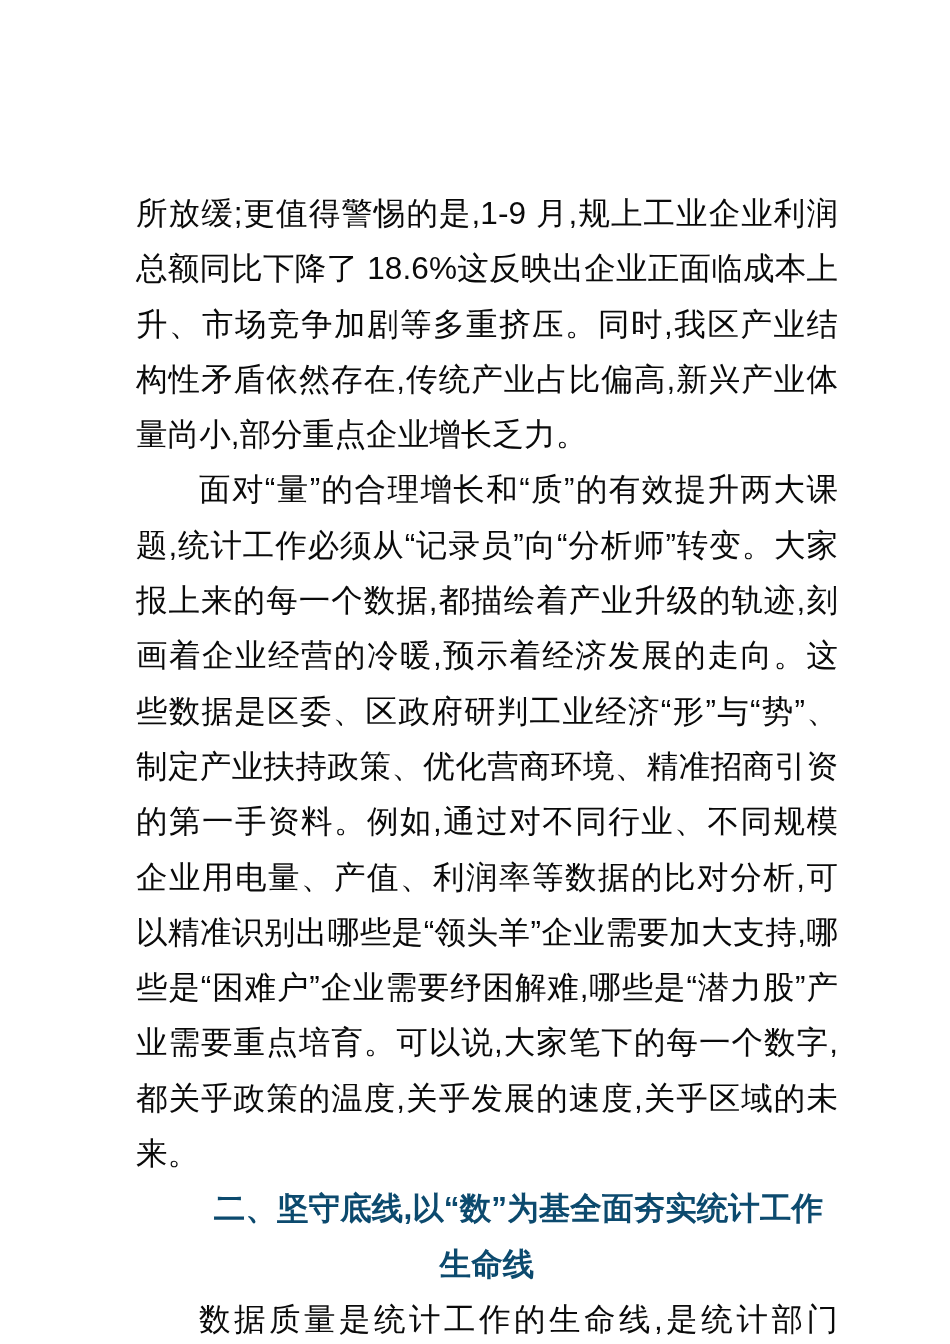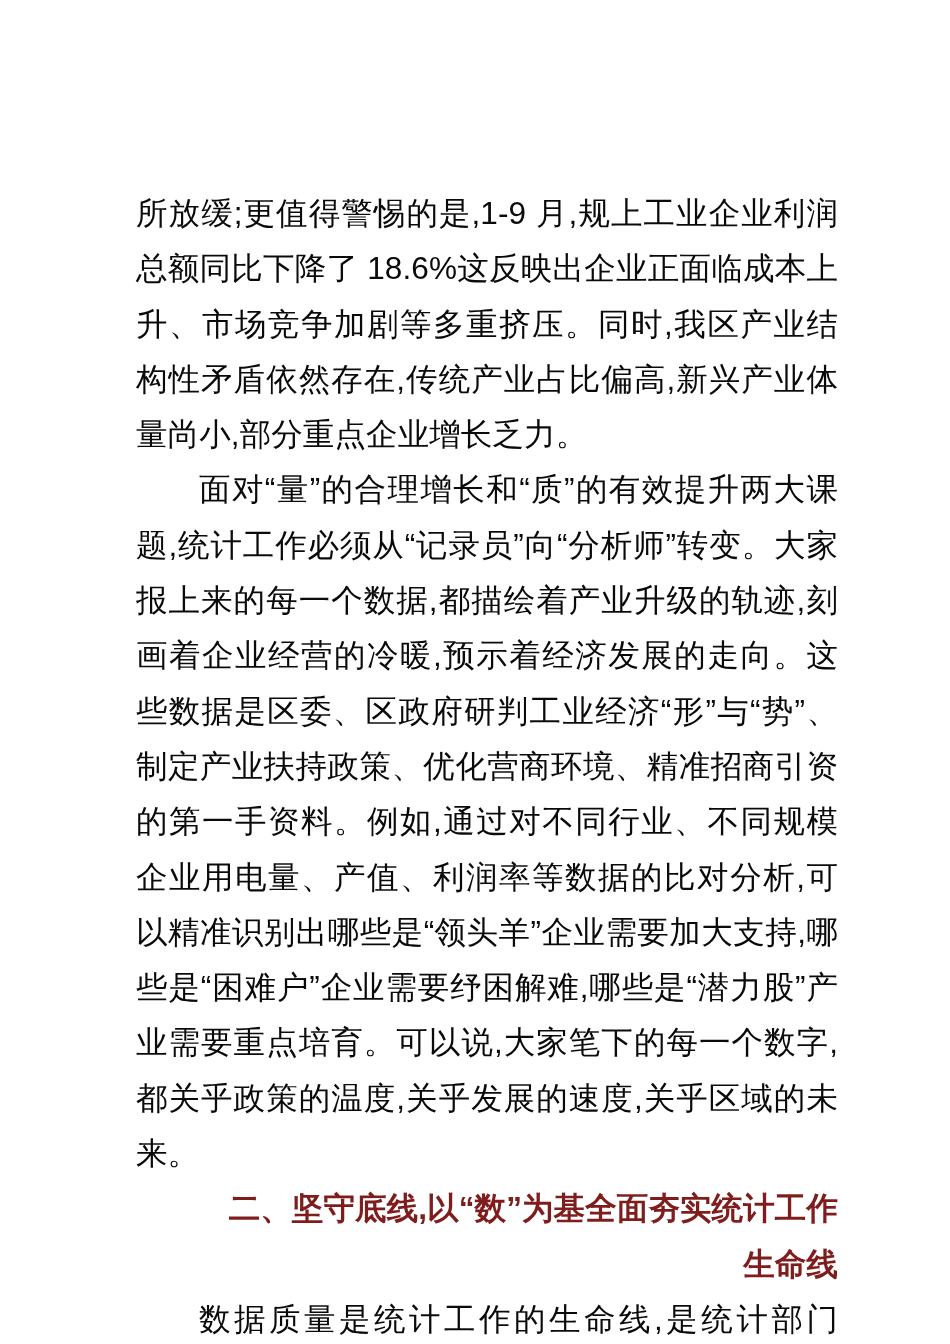--- a/index.html
+++ b/index.html
@@ -48,22 +48,22 @@
     text-indent: 0;
   }
 
   .heading {
     margin: 0;
     font-size: 31.5px;
     line-height: 55.3px;
     letter-spacing: 0.1px;
     text-indent: 2em;
     font-weight: 700;
-    color: #7f1d1d;
-    text-align: right;
+    color: #0c4a6e;
+    text-align: center;
   }
 
   
   .para:last-child { text-align-last: left; }
 </style>
 </head>
 <body>
 
 <div class="page">
   <div class="content">

